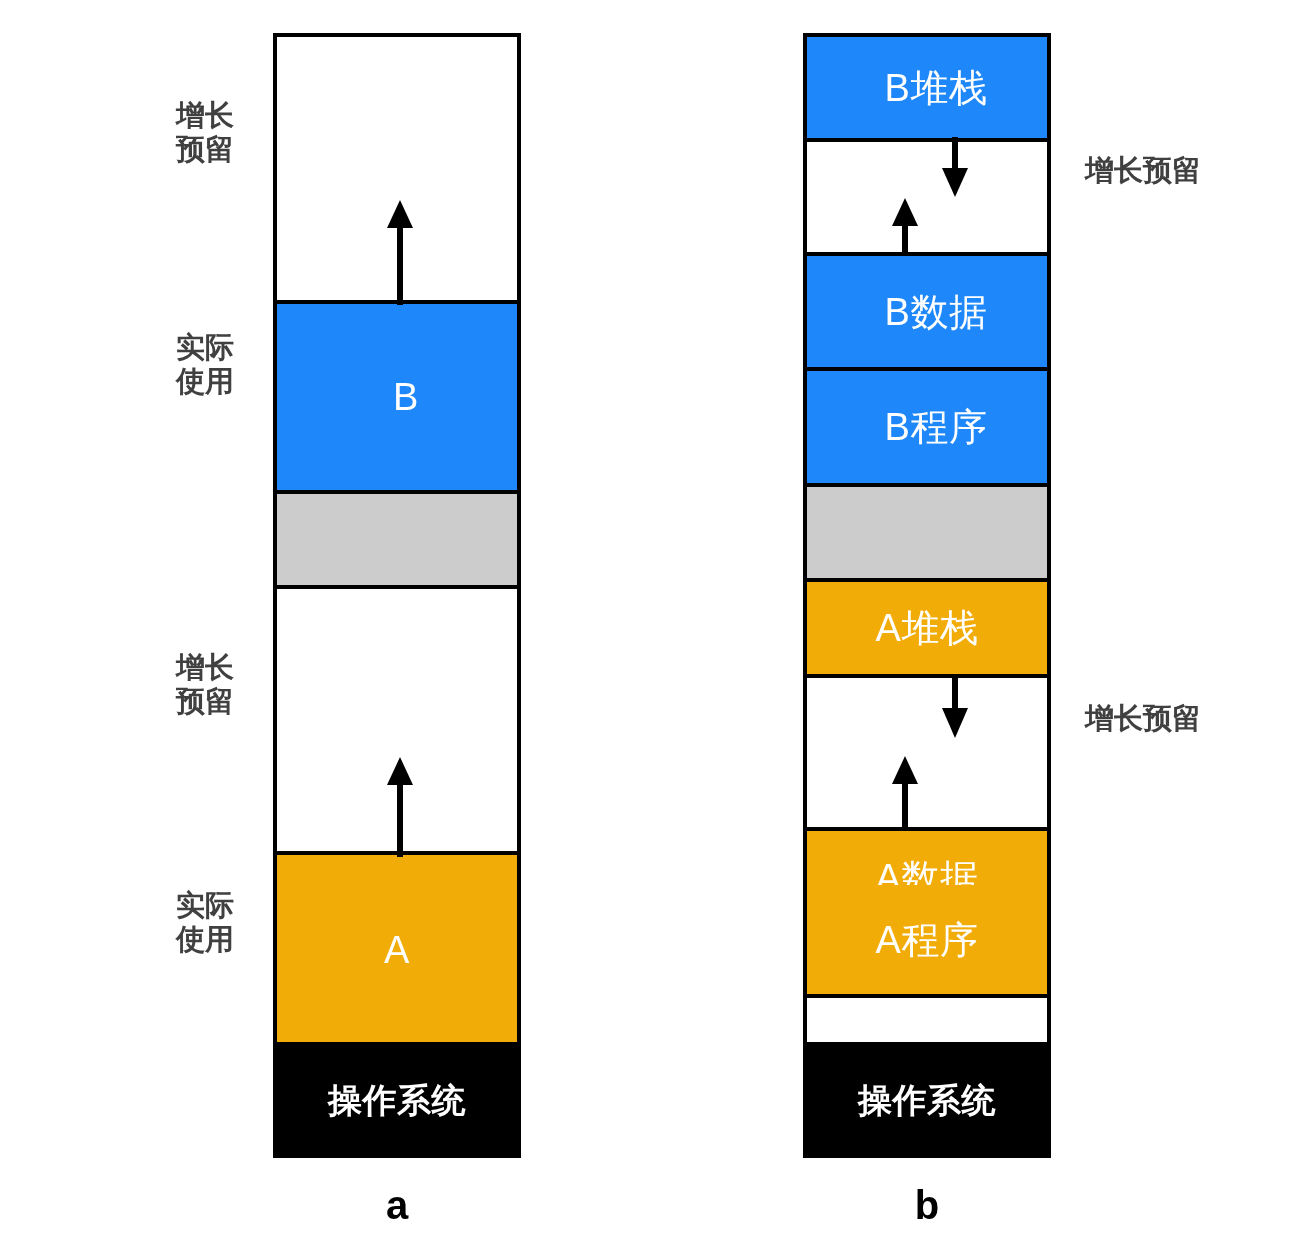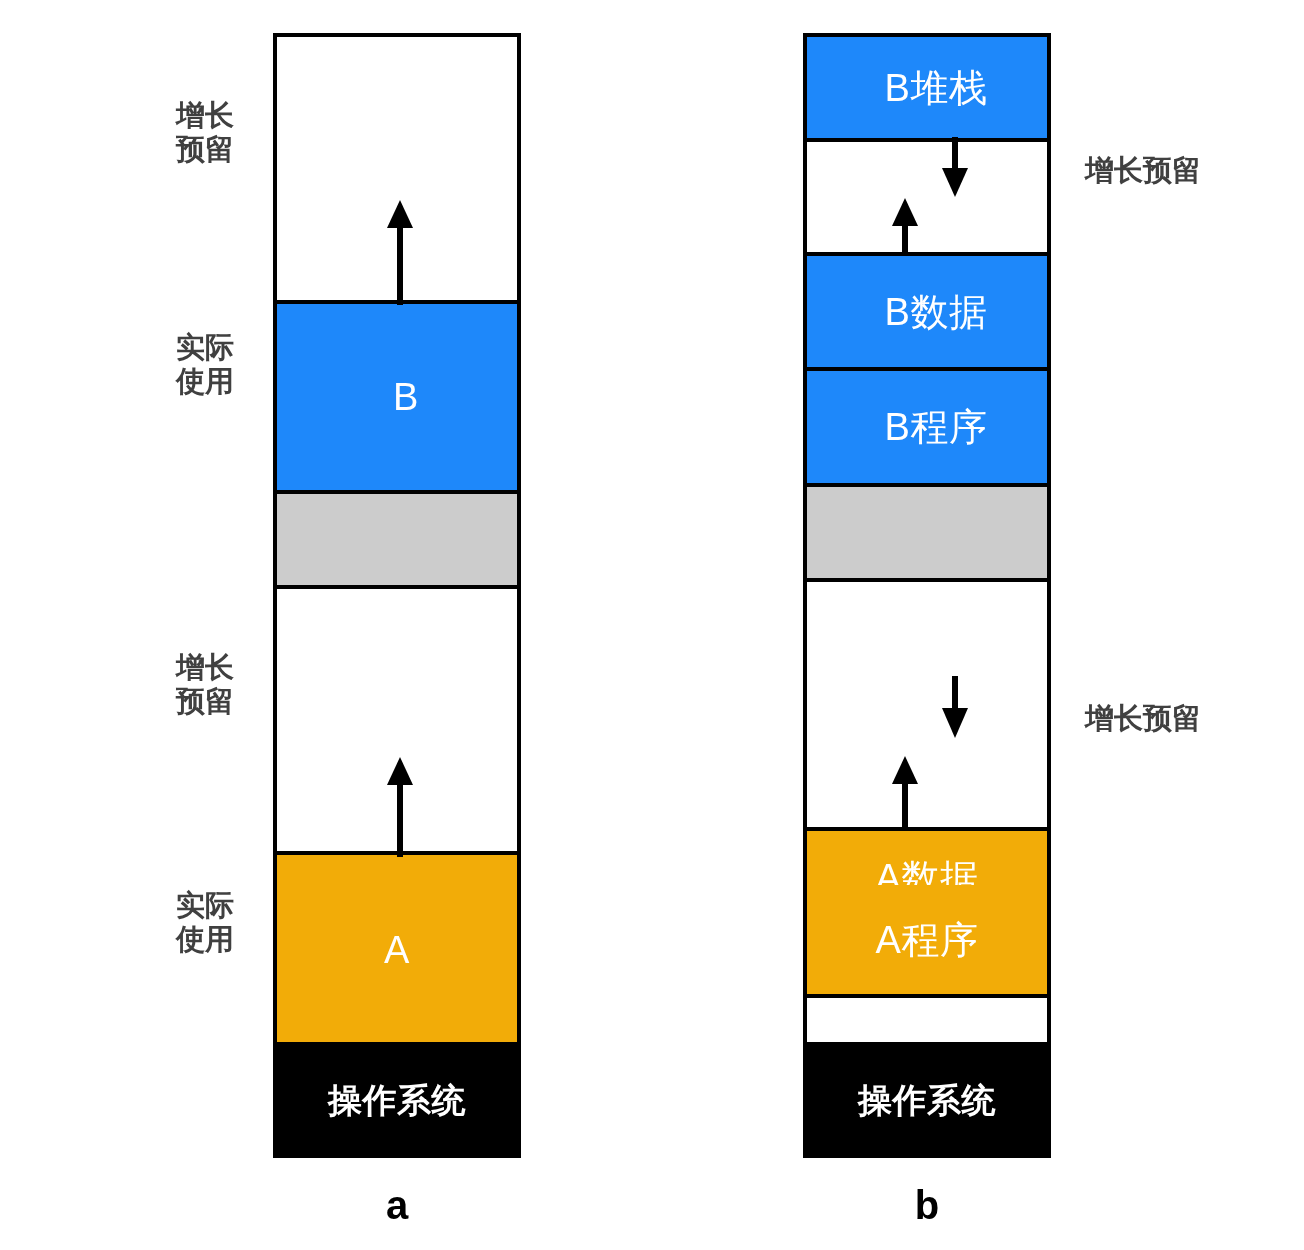--- a/index.html
+++ b/index.html
@@ -165,20 +165,23 @@
     </div>
 
     <div class="seg blue on-dark divider-bottom" style="top:334px; height:116px;">
       <span class="seg-label">B程序</span>
     </div>
 
     <div class="seg gray divider-bottom" style="top:450px; height:95px;">
       <span class="seg-label"></span>
     </div>
 
+    <div class="seg orange on-dark divider-bottom" style="top:545px; height:96px;">
+      <span class="seg-label">A堆栈</span>
+    </div>
 
     <div class="seg white" style="top:641px; height:153px;">
       <span class="seg-label"></span>
     </div>
 
     <div class="seg orange on-dark divider-top divider-bottom" style="top:790px; height:102px;">
       <span class="seg-label">A数据</span>
     </div>
 
     <div class="seg orange on-dark divider-bottom" style="top:848px; height:113px;">

